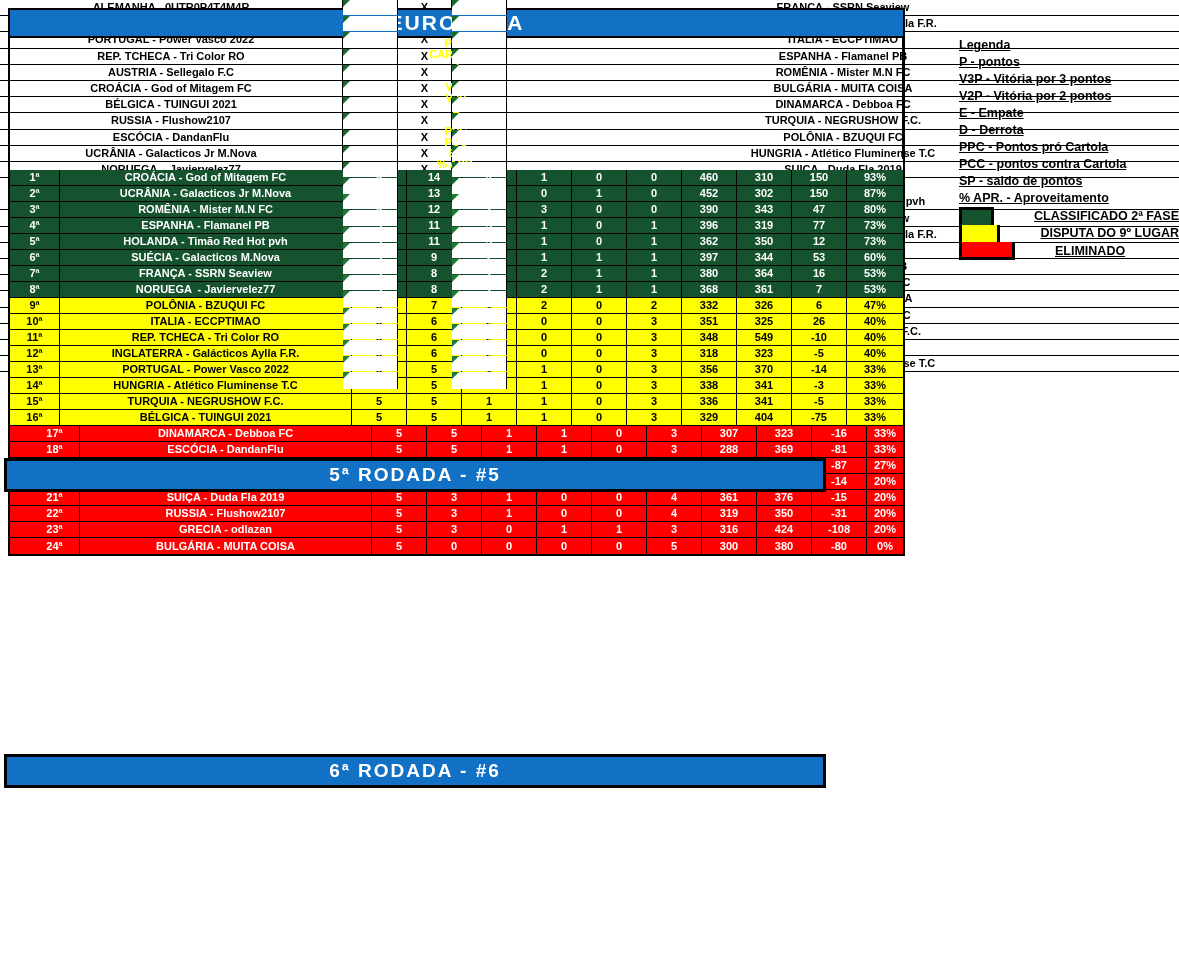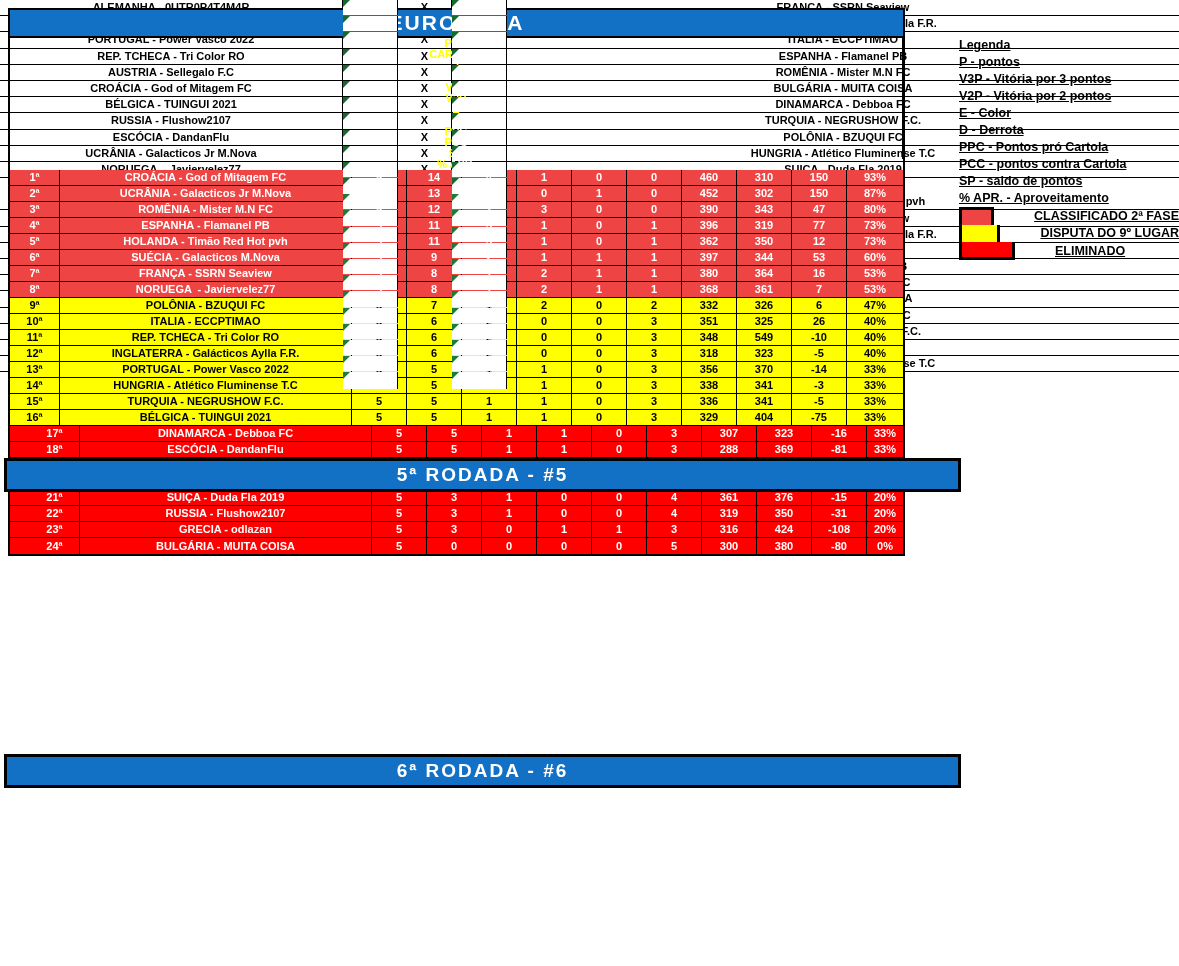--- a/index.html
+++ b/index.html
@@ -1,20 +1,20 @@
 <!DOCTYPE html>
 <html><head>
 <meta charset="utf-8">
 <style>
   * { box-sizing: border-box; margin: 0; padding: 0; }
   html, body { width: 1179px; height: 966px; background: #FFFFFF; overflow: hidden; }
   body { position: relative; font-family: "Liberation Sans", sans-serif; font-weight: 700; color: #000; }
 
   
-  .green  { background: #ef4444; color: #FFFFFF; }
+  .green  { background: #14532d; color: #FFFFFF; }
   .yellow { background: #FFFF00; color: #000000; }
   .red    { background: #FF0000; color: #FFFFFF; padding-left: 20px; }
 
   
   .standings { position: absolute; left: 8px; top: 8px; width: 897px; }
   .title-bar {
     height: 30px; background: #1271C5; border: 2px solid #000;
     display: flex; align-items: center; justify-content: center;
     color: #FFFFFF; font-size: 21px; letter-spacing: 2px;
   }
@@ -38,21 +38,21 @@
   .legend-line { font-size: 12.5px; line-height: 17px; white-space: pre; }
   .zones { margin-top: 4px; }
   .zone-row { display: flex; align-items: stretch; height: 17.5px; gap: 33px; }
   .zone-swatch { width: 56px; border-left: 3px solid #000; border-right: 3px solid #000; }
   .zone-row:first-of-type .zone-swatch { border-top: 3px solid #000; }
   .zone-row:last-of-type .zone-swatch { border-bottom: 3px solid #000; }
   .zone-label { margin-left: 7px; font-size: 12.5px; display: flex; align-items: center; white-space: pre; }
 
   
   .round-header {
-    position: absolute; left: 4px; width: 957px; height: 34px;
+    position: absolute; left: 4px; width: 822px; height: 34px;
     background: #1271C5; border: 3px solid #000;
     display: flex; align-items: center; justify-content: center;
     color: #FFFFFF; font-size: 19px; letter-spacing: 2px;
   }
   .rh5 { top: 458px; }
   .rh6 { top: 754px; }
 
   
   .match-table { position: absolute; left: 8px; width: 950px; border: 2px solid #000; }
   .mt5 { top: 507px; }
@@ -478,21 +478,21 @@
   <div class="legend-line">Legenda</div>
   <div data-repeat="legend.items">
     
   
       <div class="legend-line">P - pontos</div>
     
       <div class="legend-line">V3P - Vitória por 3 pontos</div>
     
       <div class="legend-line">V2P - Vitória por 2 pontos</div>
     
-      <div class="legend-line">E - Color</div>
+      <div class="legend-line">E - Empate</div>
     
       <div class="legend-line">D - Derrota</div>
     
       <div class="legend-line">PPC - Pontos pró Cartola</div>
     
       <div class="legend-line">PCC - pontos contra Cartola</div>
     
       <div class="legend-line">SP - saldo de pontos</div>
     
       <div class="legend-line">% APR. - Aproveitamento</div>

